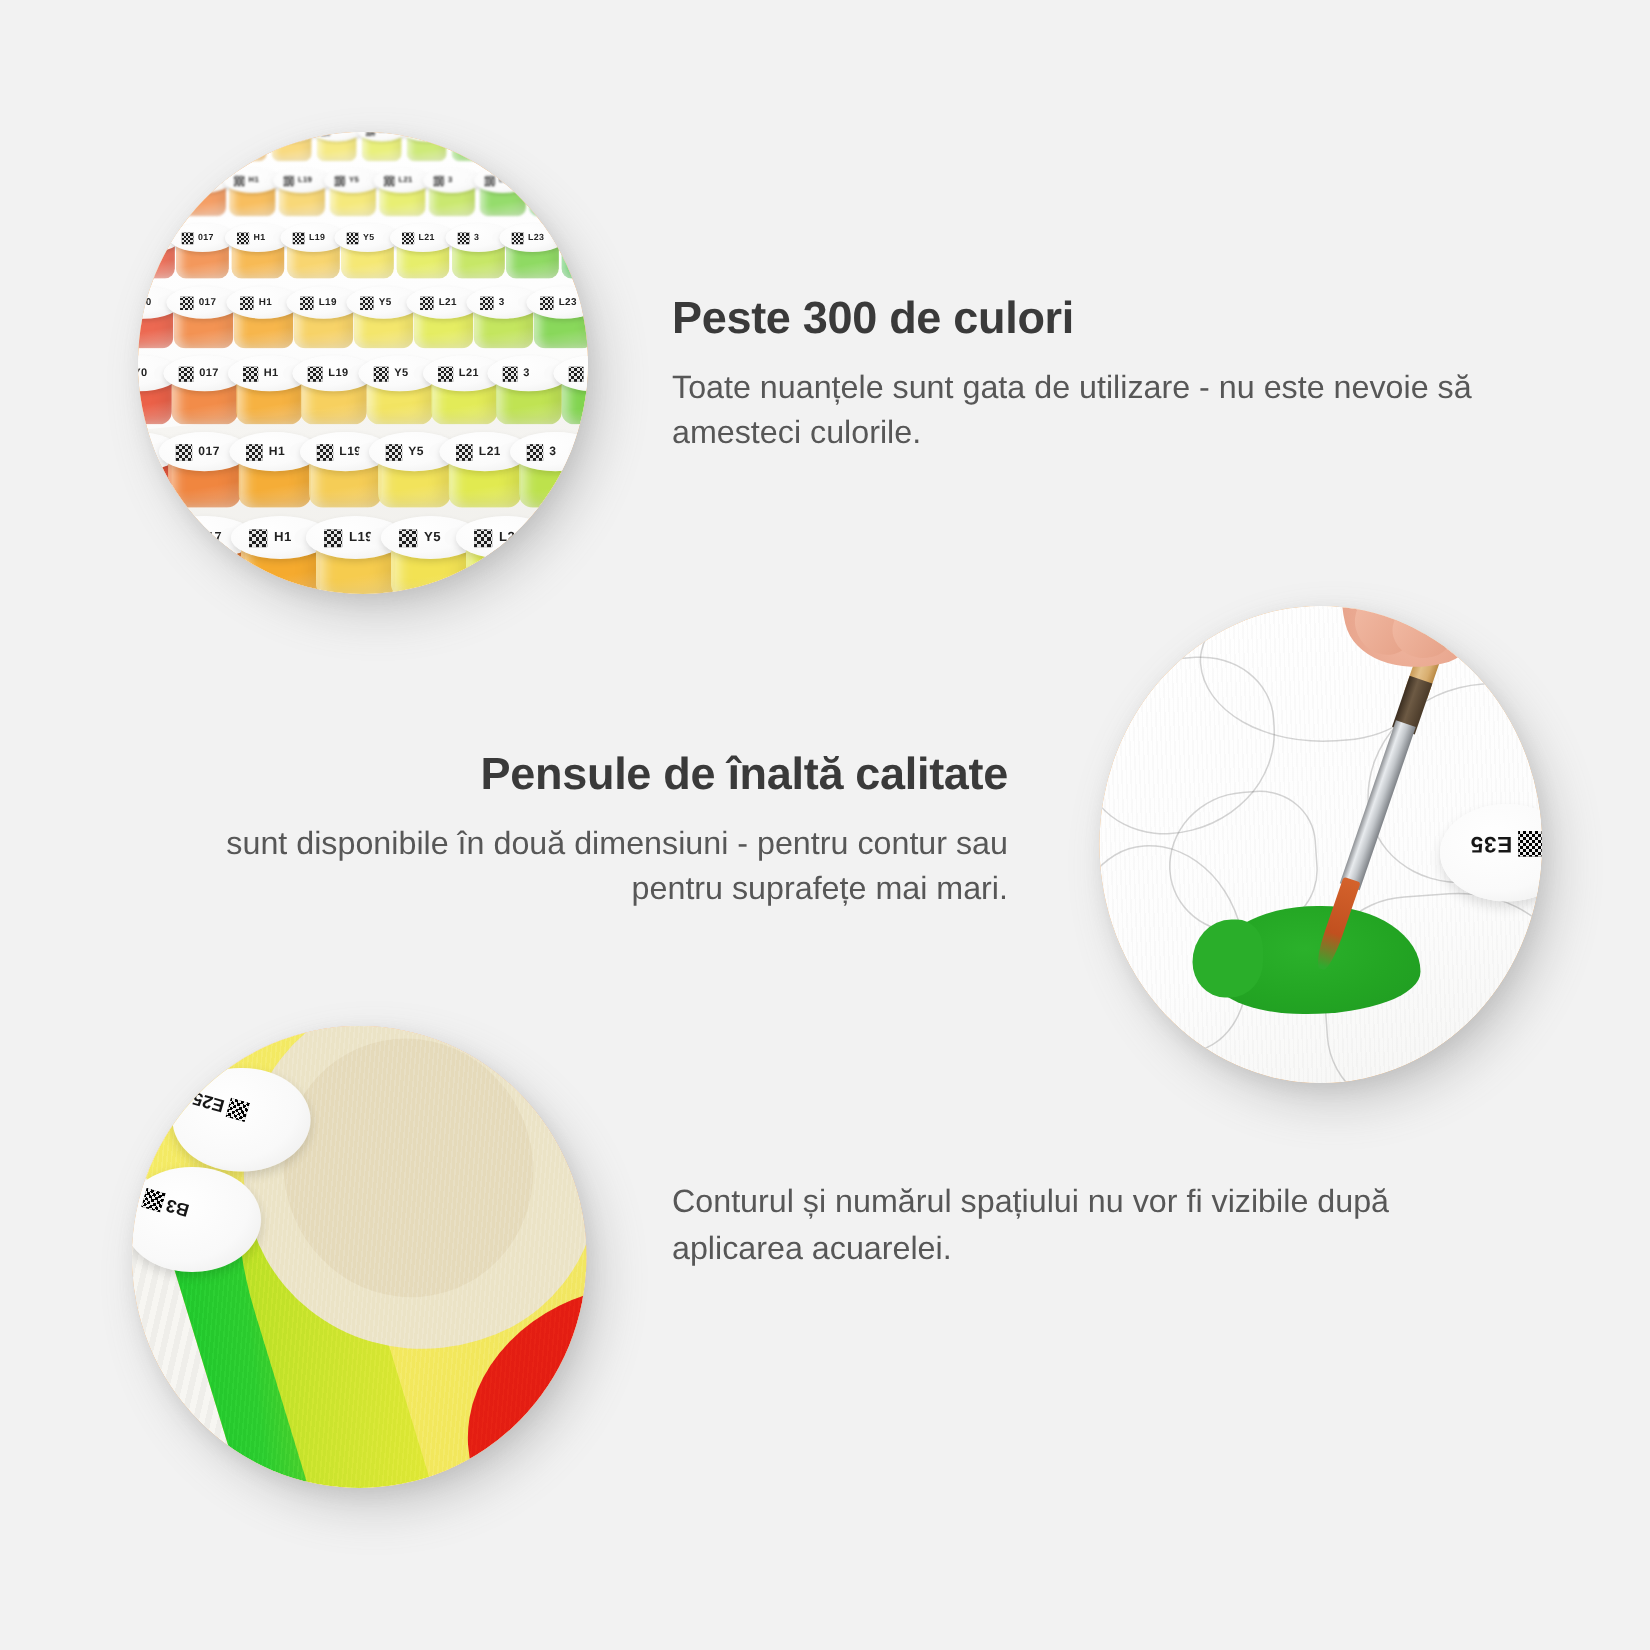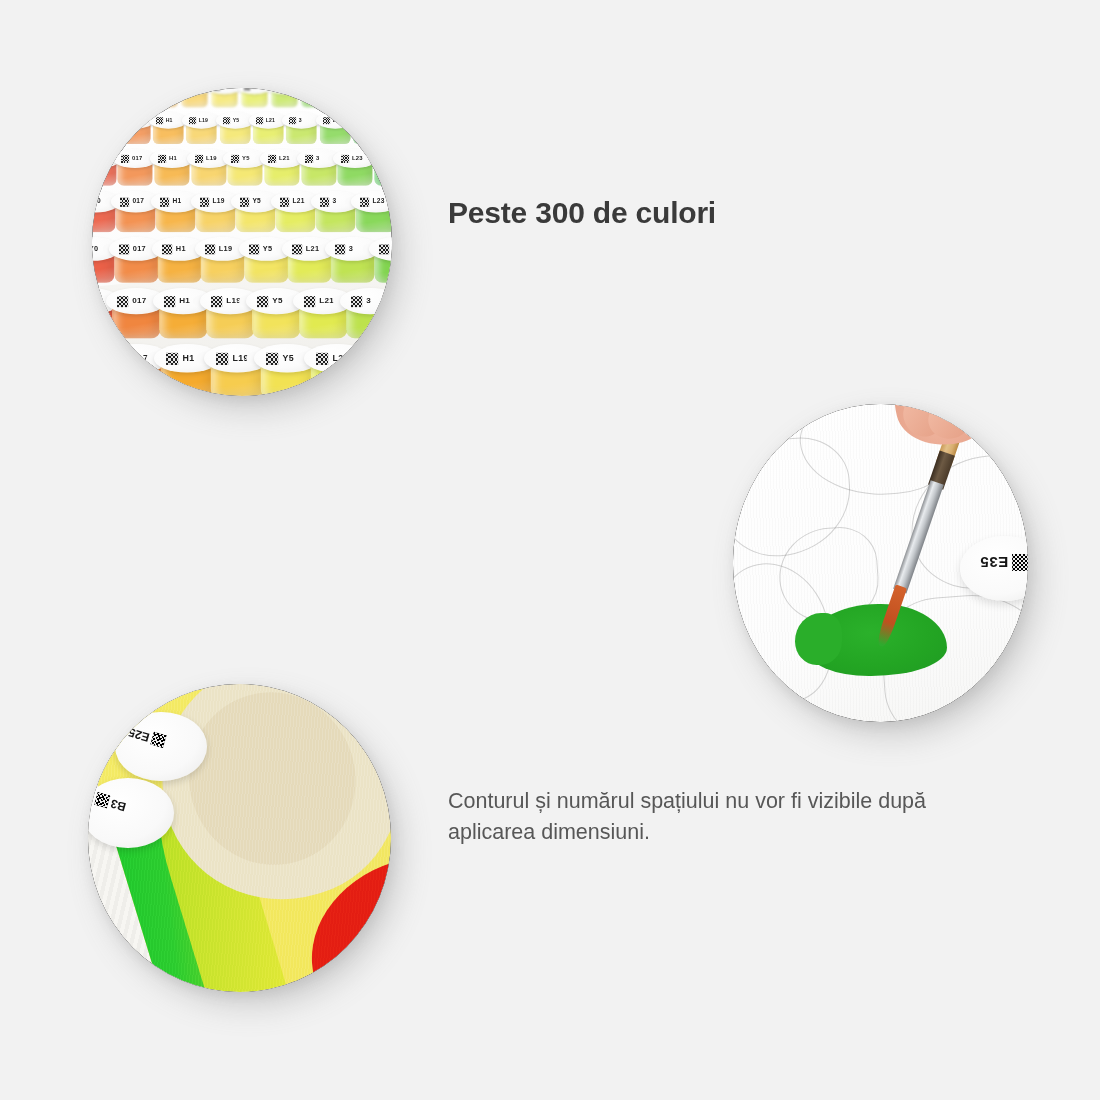--- a/index.html
+++ b/index.html
@@ -39,21 +39,21 @@
     font-weight: 400;
   }
 
   
   .circle-photo {
     position: absolute;
     border-radius: 50%;
     overflow: hidden;
     box-shadow: 10px 14px 30px rgba(120,120,120,0.30),
                 2px 4px 12px rgba(140,140,140,0.18);
-    background: #000000;
+    background: #fdba74;
   }
   .circle-inner {
     position: absolute;
     inset: 0;
     overflow: hidden;
     border-radius: 50%;
   }
 
   
   .pots-scene {
@@ -832,20 +832,21 @@
                 <span class="code">3</span>
               </div>
             </div>
           </div>
       </div>
     </div>
   </div>
 
   <div class="feature-text" style="left:448px; top:196px; width:540px; text-align:left;">
     <h2 class="feature-title">Peste 300 de culori</h2>
+    <p class="feature-desc">Toate nuanțele sunt gata de utilizare - nu este nevoie să amesteci culorile.</p>
   </div>
 
   <div class="circle-photo" style="left:733px; top:404px; width:295px; height:318px;">
     <div class="circle-inner">
       <div class="canvas-scene">
         <div class="canvas-sheet">
           <div class="num-outline" style="left:8%; top:14%; width:34%; height:30%;"></div>
           <div class="num-outline" style="left:30%; top:4%; width:40%; height:26%; border-radius:45% 55% 40% 60%;"></div>
           <div class="num-outline" style="left:58%; top:22%; width:38%; height:34%; border-radius:60% 40% 55% 45%;"></div>
           <div class="num-outline" style="left:4%; top:46%; width:30%; height:36%; border-radius:50% 60% 40% 50%;"></div>
@@ -867,20 +868,24 @@
           <div class="lid2"></div>
           <div class="label2">
             <span class="qr2"></span>
             <span class="code2">E35</span>
           </div>
         </div>
       </div>
     </div>
   </div>
 
+  <div class="feature-text" style="left:130px; top:500px; width:542px; text-align:right;">
+    <h2 class="feature-title">Pensule de înaltă calitate</h2>
+    <p class="feature-desc">sunt disponibile în două dimensiuni - pentru contur sau pentru suprafețe mai mari.</p>
+  </div>
 
   <div class="circle-photo" style="left:88px; top:684px; width:303px; height:308px;">
     <div class="circle-inner">
       <div class="art-scene">
         <div class="art-table"></div>
         <div class="art-canvas">
           <div class="art-layer art-yellow"></div>
           <div class="art-layer art-green"></div>
           <div class="art-layer art-lime"></div>
           <div class="art-layer art-cream"></div>
@@ -902,16 +907,16 @@
           <div class="lbl">
             <span class="code3">B3</span>
             <span class="qr3"></span>
           </div>
         </div>
       </div>
     </div>
   </div>
 
   <div class="feature-text" style="left:448px; top:786px; width:540px; text-align:left;">
-    <p class="feature-desc">Conturul și numărul spațiului nu vor fi vizibile după aplicarea dimensiuni.</p>
+    <p class="feature-desc">Conturul și numărul spațiului nu vor fi vizibile după aplicarea acuarelei.</p>
   </div>
 
 </div>
 
 </body></html>

